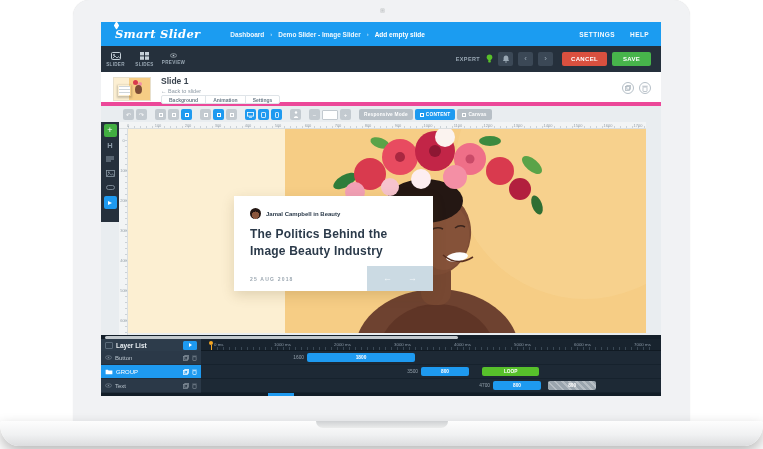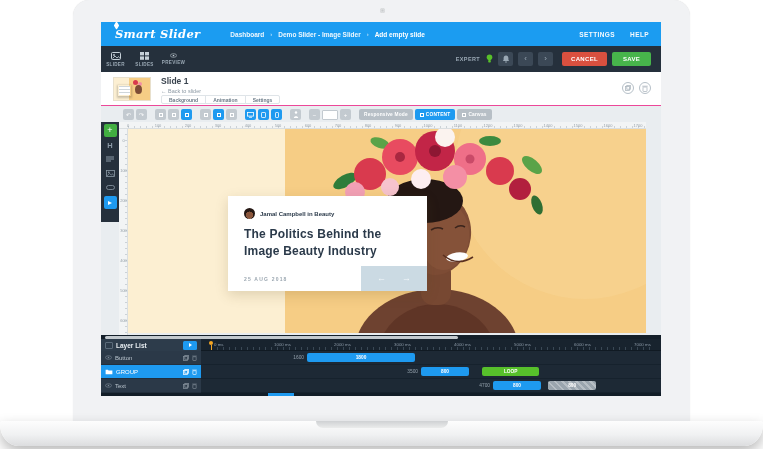--- a/index.html
+++ b/index.html
@@ -41,21 +41,21 @@
   .dright { margin-left:auto; display:flex; align-items:center; gap:5px; margin-right:10px; }
   .expert { color:#9aa8b4; font-size:5.5px; font-weight:bold; letter-spacing:.4px; margin-right:1px; }
   .sqbtn { width:15px; height:14px; background:#3b4856; border-radius:2px; display:flex; align-items:center;
            justify-content:center; color:#9aa8b4; font-size:8px; line-height:1; cursor:pointer; }
   .btn-cancel { height:14px; padding:0 9px; background:#d9503f; border-radius:2px; color:#fff;
                 font-size:6px; font-weight:bold; display:flex; align-items:center; letter-spacing:.3px; cursor:pointer; margin-left:4px;}
   .btn-save { height:14px; padding:0 11px; background:#47b44b; border-radius:2px; color:#fff;
               font-size:6px; font-weight:bold; display:flex; align-items:center; letter-spacing:.3px; cursor:pointer; }
 
   
-  .sheader { position:absolute; left:0; top:50px; width:560px; height:34px; background:#fff; border-bottom:1px solid #ec4899; }
+  .sheader { position:absolute; left:0; top:50px; width:560px; height:34px; background:#fff; border-bottom:4px solid #ec4899; }
   .thumb { position:absolute; left:12px; top:5px; width:38px; height:24px; background:#fcefd2; border:1px solid #e8e0cd;
            overflow:hidden; cursor:pointer; }
   .thumb-photo { position:absolute; right:0; top:0; width:58%; height:100%; background:#f6cd85; }
   .t-flower1 { position:absolute; left:4px; top:2px; width:5px; height:5px; border-radius:50%; background:#d93a4e; }
   .t-flower2 { position:absolute; left:9px; top:4px; width:4px; height:4px; border-radius:50%; background:#f48fa5; }
   .t-head { position:absolute; left:6px; top:7px; width:7px; height:9px; border-radius:50%; background:#7d4c35; }
   .thumb-card { position:absolute; left:3px; top:6px; width:15px; height:13px; background:#fff;
                 box-shadow:0 1px 2px rgba(0,0,0,.2);
                 background-image:repeating-linear-gradient(180deg,#fff 0 2px,#cfd6da 2px 3px); background-clip:content-box; padding:2px;}
   .sh-title { position:absolute; left:60px; top:4px; font-size:8.5px; font-weight:bold; color:#39434e; }
@@ -98,21 +98,21 @@
   .sb-add { width:13px; height:13px; background:#41ae41; border-radius:2px; color:#fff; font-size:9px;
             line-height:12px; text-align:center; cursor:pointer; flex:none; }
   .sb-ic { width:13px; height:11px; display:flex; align-items:center; justify-content:center;
            color:#8b99a6; font-size:7.5px; font-weight:bold; cursor:pointer; flex:none; }
   .sb-video { width:13px; height:13px; background:#1e9af0; border-radius:2px; display:flex;
               align-items:center; justify-content:center; cursor:pointer; flex:none; }
   .playtri { width:0; height:0; border-left:4px solid #fff; border-top:2.5px solid transparent; border-bottom:2.5px solid transparent; }
 
   .slide { position:absolute; left:27px; top:23px; width:518px; height:204px; background:#fcefd2; overflow:hidden; }
   .photo { position:absolute; left:157px; top:0; width:361px; height:204px; background:#f6cd85; }
-  .card { position:absolute; left:100px; top:67px; width:199px; height:95px; background:#fff;
+  .card { position:absolute; left:106px; top:67px; width:199px; height:95px; background:#fff;
           box-shadow:0 4px 12px rgba(90,70,30,.18); }
   .card-author { position:absolute; left:16px; top:12px; display:flex; align-items:center; gap:5px; }
   .avatar { width:11px; height:11px; border-radius:50%; background:radial-gradient(circle at 50% 65%, #8a563c 40%, #241713 41%); flex:none; }
   .author-name { font-size:6px; font-weight:bold; color:#2b3a4a; }
   .headline { position:absolute; left:16px; top:30px; font-size:12px; font-weight:bold; color:#2b3a4a;
               line-height:17px; letter-spacing:.2px; }
   .card-date { position:absolute; left:16px; bottom:9px; font-size:5px; letter-spacing:1.2px; color:#9aa6b0; font-weight:bold; }
   .card-arrows { position:absolute; right:0; bottom:0; width:66px; height:25px; background:#cbdae3;
                  display:flex; align-items:center; justify-content:center; gap:16px; }
   .arr { color:#f2f7f9; font-size:9px; line-height:1; cursor:pointer; }

